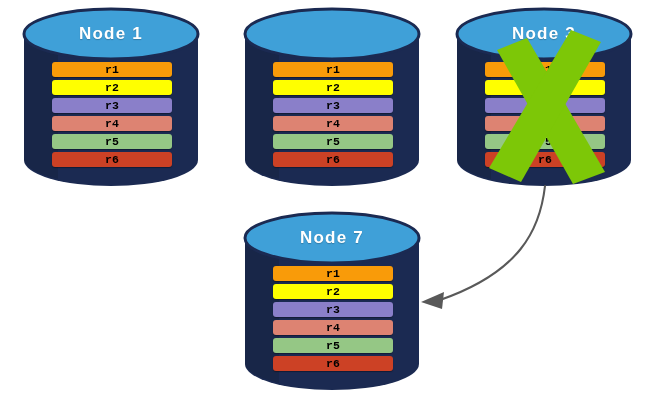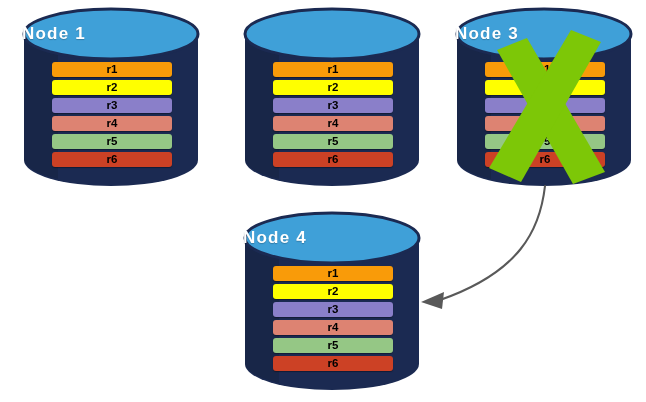--- a/index.html
+++ b/index.html
@@ -27,20 +27,21 @@
   .node-svg {
     position: absolute;
     left: 0;
     top: 0;
     overflow: visible;
   }
   .node-title {
     position: absolute;
     left: 0;
     width: 100%;
+    text-align: center;
     color: #ffffff;
     font-weight: bold;
     font-size: 17px;
     letter-spacing: 1.2px;
     font-family: "Liberation Sans", sans-serif;
     text-shadow: 0 1px 1px rgba(0,0,0,0.22);
     pointer-events: none;
   }
   .rows {
     position: absolute;
@@ -50,21 +51,21 @@
   }
   .row {
     position: absolute;
     border-radius: 3px;
     box-shadow: 0 1px 1px rgba(0,0,0,0.35);
     color: #000000;
     font-weight: bold;
     font-size: 11.5px;
     text-align: center;
     line-height: 15px;
-    font-family: Liberation Sans, sans-serif;
+    font-family: Liberation Mono, monospace;
   }
   .xmark {
     position: absolute;
     pointer-events: none;
   }
   .arrow-layer {
     position: absolute;
     left: 0;
     top: 0;
     width: 646px;
@@ -133,21 +134,21 @@
       </g>
     </svg>
   </div>
 
   <div class="node" id="node-4-wrap" style="left:243px; top:212px; width:178px; height:178px;">
     <svg class="node-svg" width="178" height="178" viewBox="0 0 178 178">
       <path d="M2,26 L2,152 A87,26 0 0 0 176,152 L176,26 Z" fill="#1B2A52"></path>
       <path d="M2,26 L2,152 A87,26 0 0 0 36,171 L36,45 A87,26 0 0 1 2,26 Z" fill="#16233F" opacity="0.55"></path>
       <ellipse cx="89" cy="26" rx="87" ry="25" fill="#3FA0D8" stroke="#1B2A52" stroke-width="3"></ellipse>
     </svg>
-    <div class="node-title" style="top:16px;">Node  4</div>
+    <div class="node-title" style="top:16px;">Node  7</div>
     <div class="rows">
       <div class="row" style="left:30px; top:54px; width:120px; background:#F99B09;">r1</div>
       <div class="row" style="left:30px; top:72px; width:120px; background:#FFFF00;">r2</div>
       <div class="row" style="left:30px; top:90px; width:120px; background:#8A7FC9;">r3</div>
       <div class="row" style="left:30px; top:108px; width:120px; background:#DD8372;">r4</div>
       <div class="row" style="left:30px; top:126px; width:120px; background:#95C785;">r5</div>
       <div class="row" style="left:30px; top:144px; width:120px; background:#CC4125;">r6</div>
     </div>
   </div>
 

